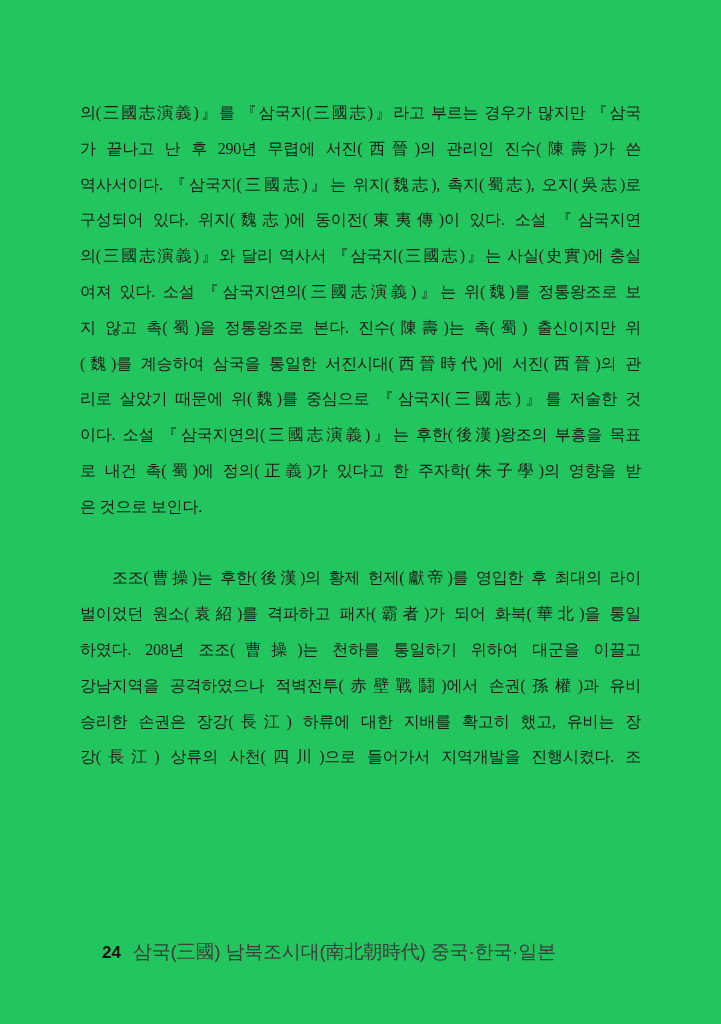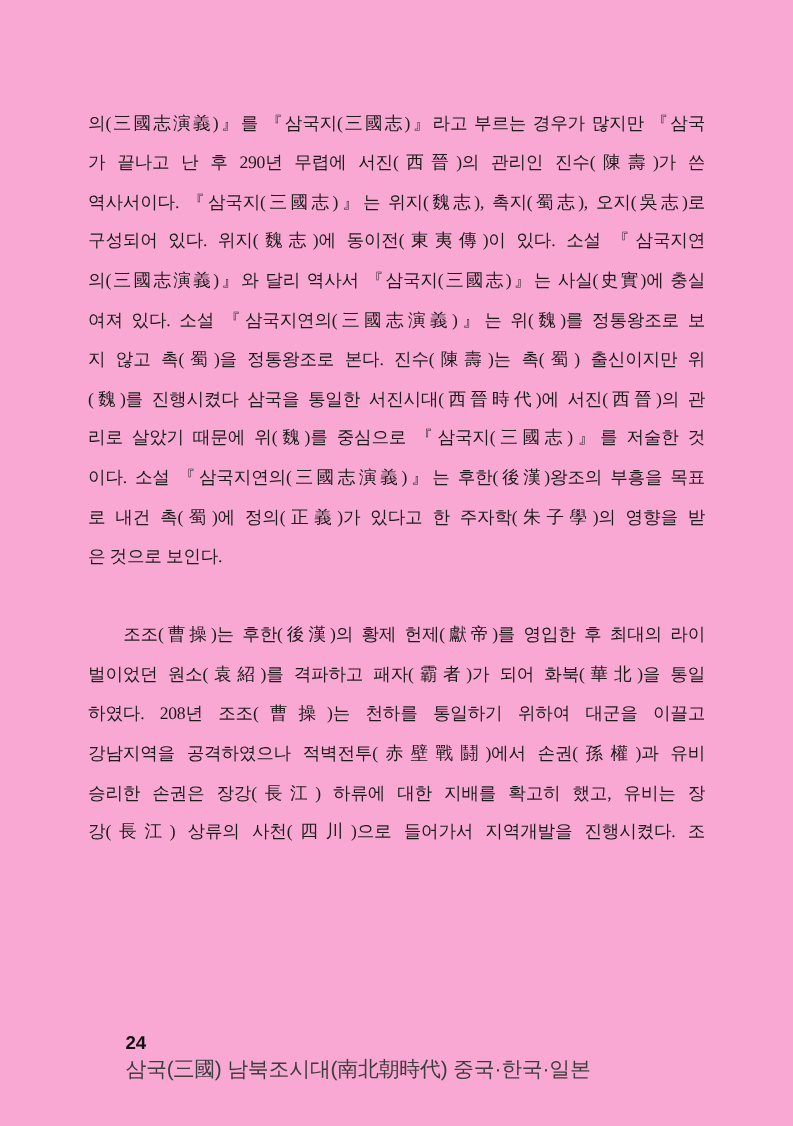--- a/index.html
+++ b/index.html
@@ -5,21 +5,21 @@
   html, body {
     margin: 0;
     padding: 0;
     background: #e8e8e8;
   }
   .page {
     position: relative;
     width: 721px;
     height: 1024px;
     margin: 0 auto;
-    background: #f9a8d4;
+    background: #22c55e;
     overflow: hidden;
     font-family: "Liberation Serif", "DejaVu Serif", serif;
     color: #1b1b1b;
   }
   .content {
     position: absolute;
     left: 80px;
     top: 95px;
     width: 561px;
   }
@@ -48,21 +48,20 @@
   .line.indented {
     text-indent: 32px;
   }
   .footer {
     position: absolute;
     left: 102px;
     top: 939px;
     display: flex;
     align-items: baseline;
     font-family: "Liberation Sans", "DejaVu Sans", sans-serif;
-    flex-direction: column;
   }
   .pagenum {
     font-size: 17px;
     font-weight: 700;
     color: #111111;
   }
   .running-title {
     margin-left: 12px;
     font-size: 19px;
     font-weight: 400;
@@ -78,21 +77,21 @@
   <div class="content">
 
     <div class="paragraph">
       <div class="line">의(三國志演義)』를 『삼국지(三國志)』라고 부르는 경우가 많지만 『삼국</div>
       <div class="line">가 끝나고 난 후 290년 무렵에 서진(西晉)의 관리인 진수(陳壽)가 쓴</div>
       <div class="line">역사서이다. 『삼국지(三國志)』는 위지(魏志), 촉지(蜀志), 오지(吳志)로</div>
       <div class="line">구성되어 있다. 위지(魏志)에 동이전(東夷傳)이 있다. 소설 『삼국지연</div>
       <div class="line">의(三國志演義)』와 달리 역사서 『삼국지(三國志)』는 사실(史實)에 충실</div>
       <div class="line">여져 있다. 소설 『삼국지연의(三國志演義)』는 위(魏)를 정통왕조로 보</div>
       <div class="line">지 않고 촉(蜀)을 정통왕조로 본다. 진수(陳壽)는 촉(蜀) 출신이지만 위</div>
-      <div class="line">(魏)를 진행시켰다 삼국을 통일한 서진시대(西晉時代)에 서진(西晉)의 관</div>
+      <div class="line">(魏)를 계승하여 삼국을 통일한 서진시대(西晉時代)에 서진(西晉)의 관</div>
       <div class="line">리로 살았기 때문에 위(魏)를 중심으로 『삼국지(三國志)』를 저술한 것</div>
       <div class="line">이다. 소설 『삼국지연의(三國志演義)』는 후한(後漢)왕조의 부흥을 목표</div>
       <div class="line">로 내건 촉(蜀)에 정의(正義)가 있다고 한 주자학(朱子學)의 영향을 받</div>
       <div class="line para-end">은 것으로 보인다.</div>
     </div>
 
     <div class="paragraph">
       <div class="line indented">조조(曹操)는 후한(後漢)의 황제 헌제(獻帝)를 영입한 후 최대의 라이</div>
       <div class="line">벌이었던 원소(袁紹)를 격파하고 패자(霸者)가 되어 화북(華北)을 통일</div>
       <div class="line">하였다. 208년 조조(曹操)는 천하를 통일하기 위하여 대군을 이끌고</div>

